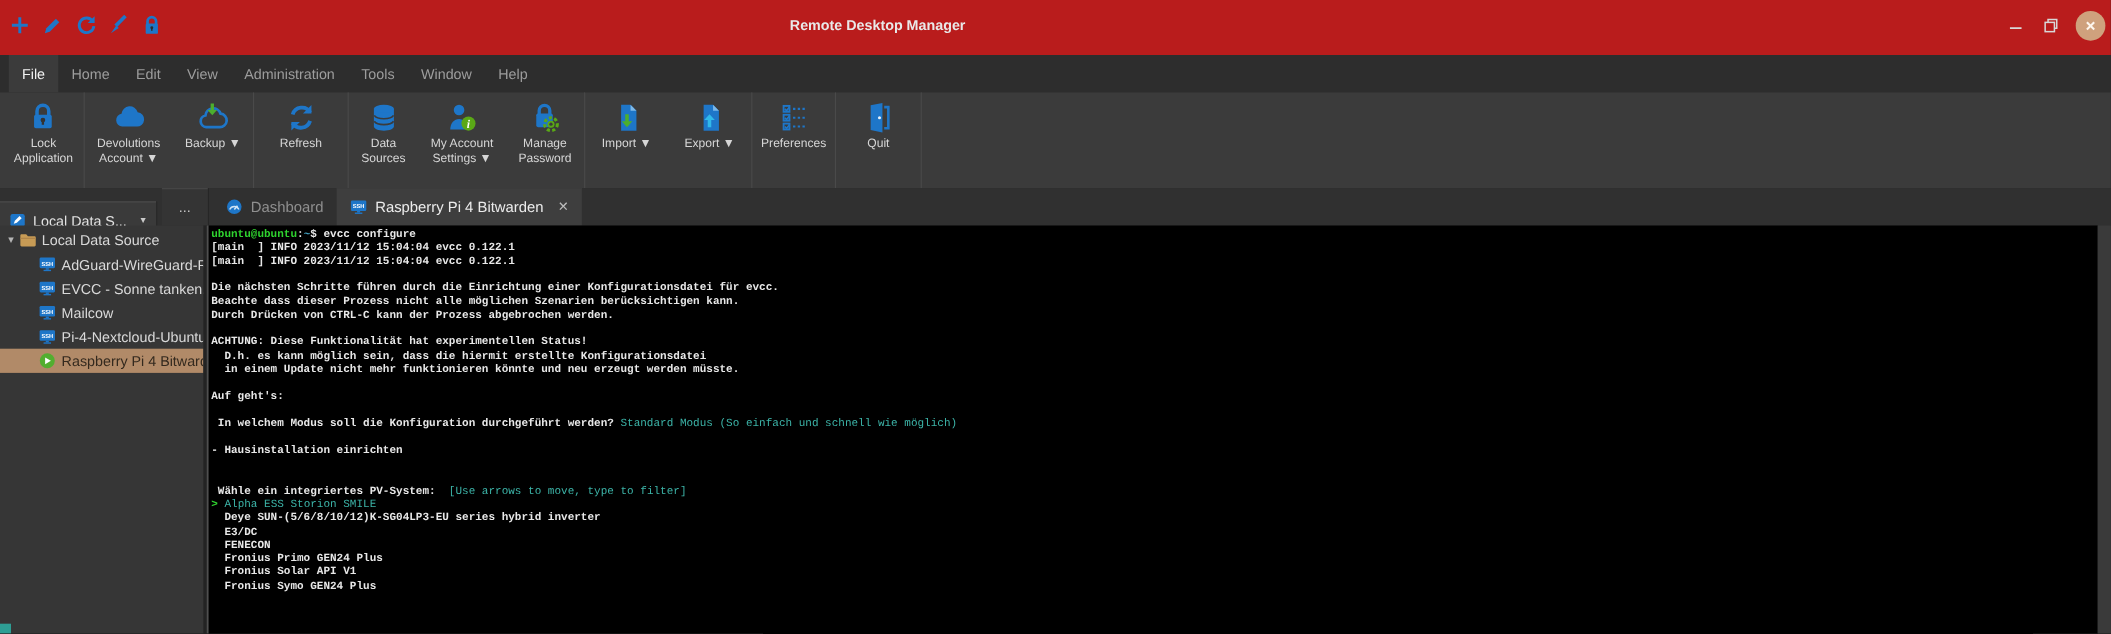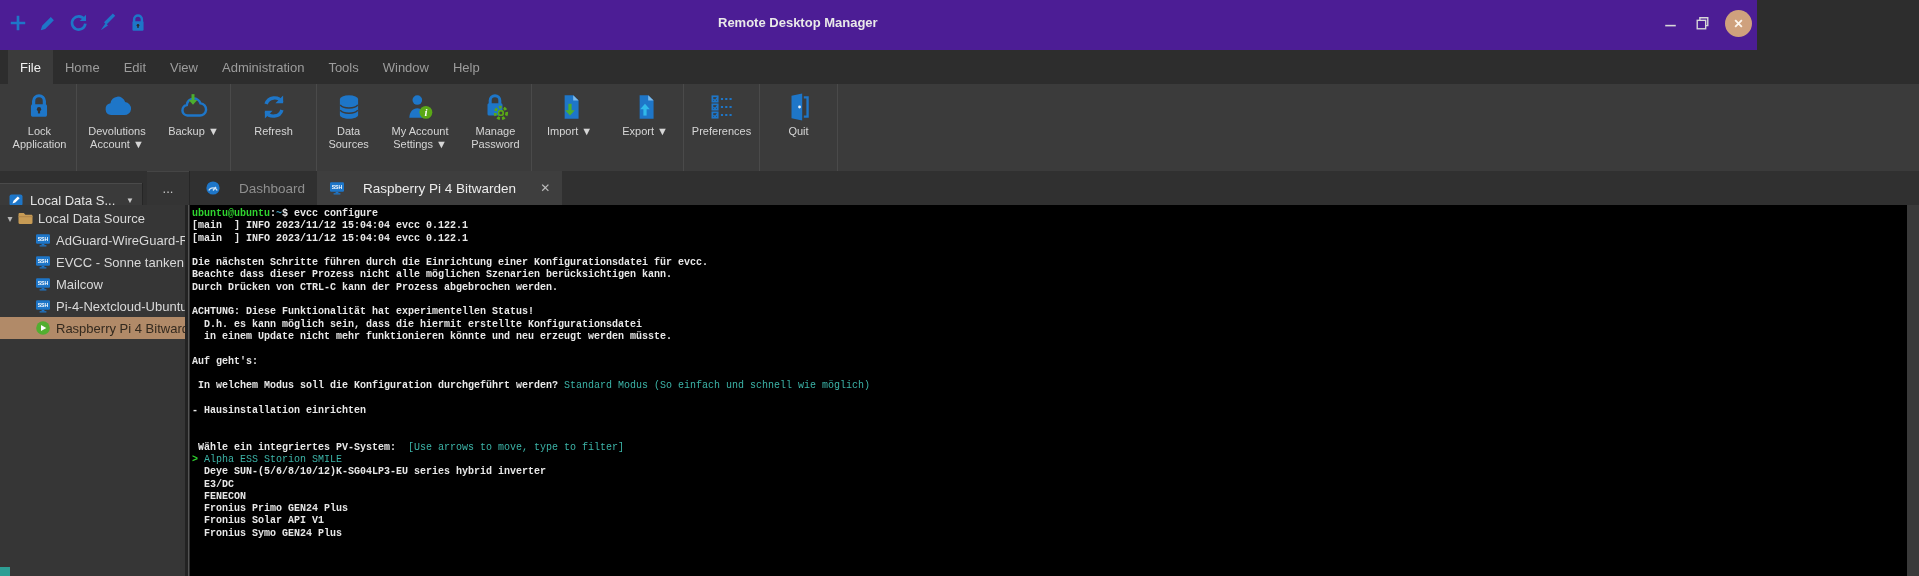--- a/index.html
+++ b/index.html
@@ -1,19 +1,19 @@
 <!DOCTYPE html>
 <html><head>
 <meta charset="utf-8">
 <style>
   *{margin:0;padding:0;box-sizing:border-box}
   html,body{width:1919px;height:576px;overflow:hidden;background:#2d2d2d;font-family:"Liberation Sans",sans-serif;position:relative}
 
   
-  .titlebar{position:absolute;left:0;top:0;width:1757px;height:50px;background:#4c1d95}
+  .titlebar{position:absolute;left:0;top:0;width:1919px;height:50px;background:#b91c1c}
   .quickbar{position:absolute;left:8px;top:13px;display:flex;gap:10px;align-items:center}
   .qicon{width:20px;height:20px;display:inline-block}
   .qicon svg{width:100%;height:100%;display:block}
   .win-title{position:absolute;left:718px;top:15px;font-size:13px;font-weight:bold;color:#e9e9e9;white-space:nowrap}
   .wincontrols{position:absolute;right:5px;top:10px;display:flex;gap:13px;align-items:center}
   .ctrl{width:19px;height:19px;display:flex;align-items:center;justify-content:center}
   .ctrl svg{width:100%;height:100%}
   .ctrl-close{width:27px;height:27px;border-radius:50%;background:#cfa17d;display:flex;align-items:center;justify-content:center}
   .ctrl-close svg{width:15px;height:15px}
 
@@ -35,21 +35,21 @@
 
   
   .navrow{position:absolute;left:0;top:171px;width:1919px;height:34px;background:#303030}
   .ds-selector{position:absolute;left:0;top:12px;width:143px;height:34px;background:#3a3a3a;display:flex;align-items:center;padding:0 8px;gap:6px;border-right:1px solid #262626;box-shadow:inset 0 1px 0 #4a4a4a}
   .ds-icon{width:16px;height:16px;flex:none}
   .ds-icon svg{width:100%;height:100%}
   .ds-label{font-size:13px;color:#e2e2e2;flex:1;white-space:nowrap;overflow:hidden}
   .ds-caret{font-size:8px;color:#cacaca}
   .more-btn{position:absolute;left:147px;top:0;width:43px;height:34px;background:#343434;color:#c8c8c8;font-size:13px;display:flex;align-items:center;justify-content:center;border-right:1px solid #262626;box-shadow:inset 0 1px 0 #454545}
   .tabs{position:absolute;left:193px;top:0;height:34px;display:flex}
-  .tab{display:flex;align-items:center;gap:18px;padding:0 12px;font-size:13.5px;color:#8f8f8f;white-space:nowrap}
+  .tab{display:flex;align-items:center;gap:7px;padding:0 12px;font-size:13.5px;color:#8f8f8f;white-space:nowrap}
   .tab.active{background:#3e3e3e;color:#ececec}
   .ticon{width:16px;height:16px;flex:none}
   .ticon svg{width:100%;height:100%;display:block}
   .tab-close{font-size:12px;color:#bcbcbc;margin-left:6px}
 
   
   .sidebar{position:absolute;left:0;top:205px;width:185px;height:371px;background:#363636;overflow:hidden;padding-top:2px}
   .srow{display:flex;align-items:center;height:22px;font-size:13px;color:#d9d9d9;white-space:nowrap;overflow:hidden}
   .srow.lvl0{padding-left:3px}
   .srow.lvl1{padding-left:35px}

